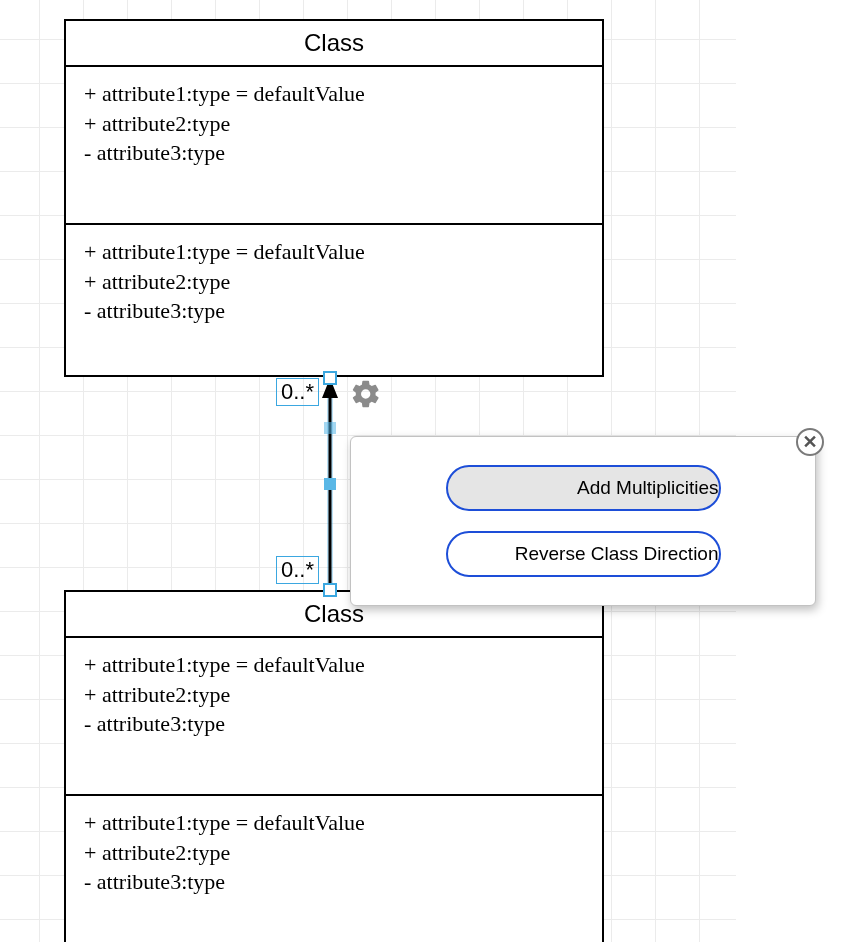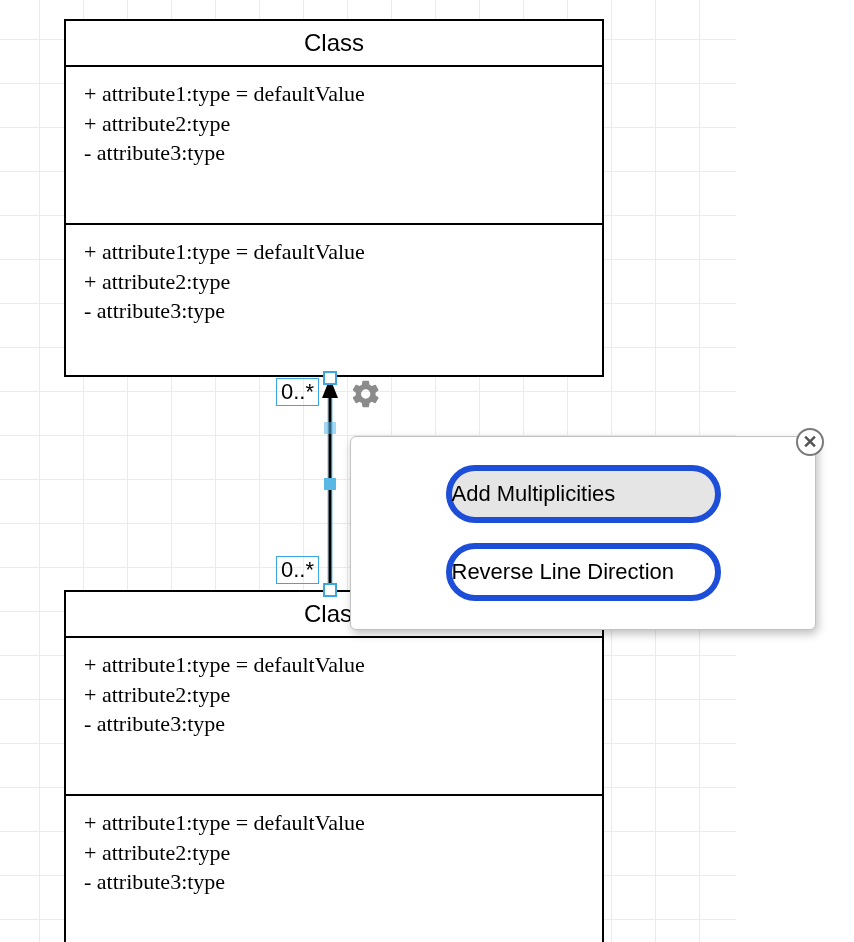--- a/index.html
+++ b/index.html
@@ -87,26 +87,26 @@
     border: 1px solid #c2c2c2;
     border-radius: 6px;
     box-shadow: 2px 4px 10px rgba(0,0,0,0.25);
     padding: 28px 44px;
     box-sizing: border-box;
   }
   .popup-btn {
     display: block;
     width: 275px;
     box-sizing: border-box;
-    border: 6px solid #1d4ed8;
+    border: 2px solid #1d4ed8;
     border-radius: 999px;
     background: #fff;
-    font-size: 22px;
+    font-size: 19px;
     padding: 10px 0;
-    text-align: left;
+    text-align: right;
     cursor: pointer;
     margin: 0 auto;
   }
   .popup-btn + .popup-btn { margin-top: 20px; }
   .popup-btn.primary {
     background: #e5e5e5;
   }
   .popup-close {
     position: absolute;
     width: 28px;
@@ -177,17 +177,17 @@
   <div class="mult-label" style="left:276px; top:556px;">0..*</div>
 
   <div class="gear" style="left:350px; top:378px;">
     <svg width="32" height="32" viewBox="0 0 24 24" fill="#8b8b8b">
       <path d="M19.14,12.94a7.14,7.14,0,0,0,.05-.94,7.14,7.14,0,0,0-.05-.94l2.11-1.65a.5.5,0,0,0,.12-.64l-2-3.46a.5.5,0,0,0-.61-.22l-2.49,1a7,7,0,0,0-1.63-.94l-.38-2.65A.5.5,0,0,0,13.77,2H9.77a.5.5,0,0,0-.49.42L8.9,5.07a7,7,0,0,0-1.63.94l-2.49-1a.5.5,0,0,0-.61.22l-2,3.46a.5.5,0,0,0,.12.64L4.4,11a7.14,7.14,0,0,0-.05.94,7.14,7.14,0,0,0,.05.94L2.29,14.53a.5.5,0,0,0-.12.64l2,3.46a.5.5,0,0,0,.61.22l2.49-1a7,7,0,0,0,1.63.94l.38,2.65a.5.5,0,0,0,.49.42h4a.5.5,0,0,0,.49-.42l.38-2.65a7,7,0,0,0,1.63-.94l2.49,1a.5.5,0,0,0,.61-.22l2-3.46a.5.5,0,0,0-.12-.64ZM11.77,15.5A3.5,3.5,0,1,1,15.27,12,3.5,3.5,0,0,1,11.77,15.5Z"></path>
     </svg>
   </div>
 
   <div class="popup" style="left:350px; top:436px; width:466px;">
     <button class="popup-btn primary">Add Multiplicities</button>
-    <button class="popup-btn">Reverse Line Direction</button>
+    <button class="popup-btn">Reverse Class Direction</button>
   </div>
   <div class="popup-close" style="left:796px; top:428px;">✕</div>
 
 </div>
 
 </body></html>

